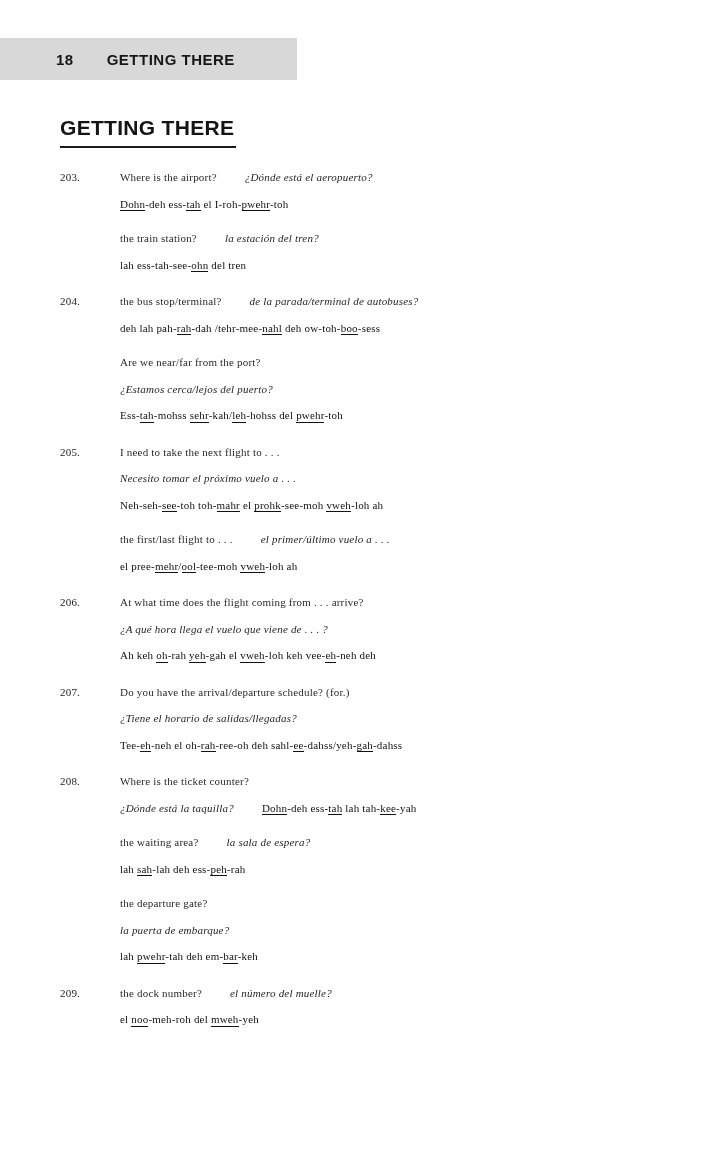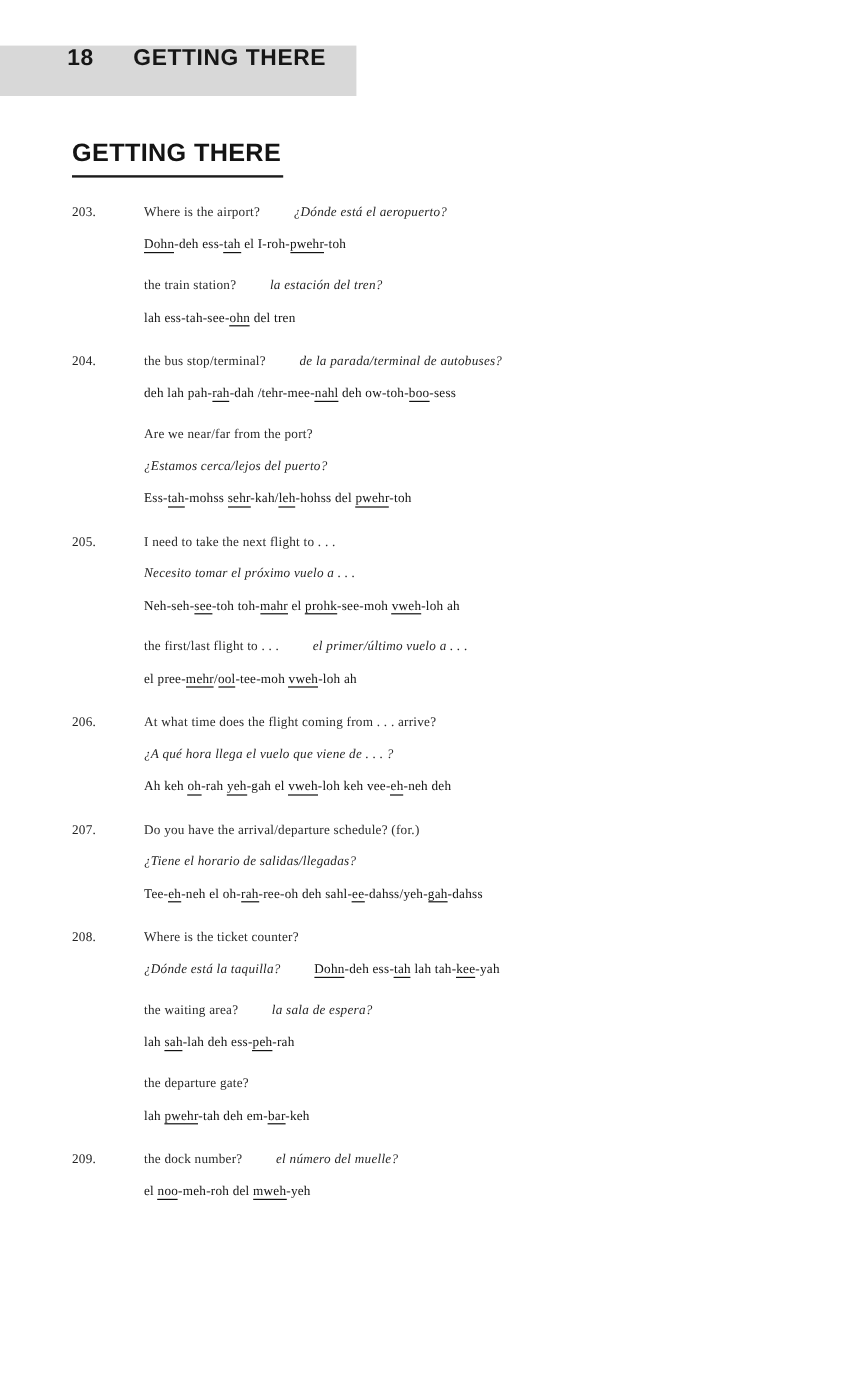--- a/index.html
+++ b/index.html
@@ -15,23 +15,24 @@
     color: #1d1d1d;
     position: relative;
   }
   
   .running-header {
     margin-top: 38px;
     width: 297px;
     height: 42px;
     background: #d8d8d8;
     display: flex;
+    align-items: center;
     font-family: "Liberation Sans", "DejaVu Sans", sans-serif;
     font-weight: bold;
-    font-size: 19px;
+    font-size: 15px;
     letter-spacing: 0.5px;
     color: #161616;
   }
   .running-header .pagenum {
     margin-left: 56px;
   }
   .running-header .chapter {
     margin-left: 33px;
   }
   
@@ -163,20 +164,21 @@
           <div class="block">
             <div class="line"><span class="seg en">Where is the ticket counter?</span></div>
             <div class="line"><span class="seg es">¿Dónde está la taquilla?</span><span class="seg ph gap"><span class="u">Dohn</span>-deh ess-<span class="u">tah</span> lah tah-<span class="u">kee</span>-yah</span></div>
           </div>
           <div class="block">
             <div class="line"><span class="seg en">the waiting area?</span><span class="seg es gap">la sala de espera?</span></div>
             <div class="line"><span class="seg ph">lah <span class="u">sah</span>-lah deh ess-<span class="u">peh</span>-rah</span></div>
           </div>
           <div class="block">
             <div class="line"><span class="seg en">the departure gate?</span></div>
+            <div class="line"><span class="seg es">la puerta de embarque?</span></div>
             <div class="line"><span class="seg ph">lah <span class="u">pwehr</span>-tah deh em-<span class="u">bar</span>-keh</span></div>
           </div>
         </div>
       </div>
       <div class="entry">
         <div class="num">209.</div>
         <div class="body">
           <div class="block">
             <div class="line"><span class="seg en">the dock number?</span><span class="seg es gap">el número del muelle?</span></div>
             <div class="line"><span class="seg ph">el <span class="u">noo</span>-meh-roh del <span class="u">mweh</span>-yeh</span></div>

